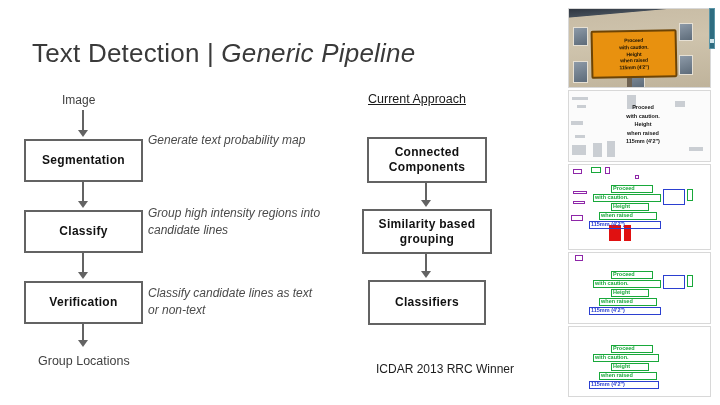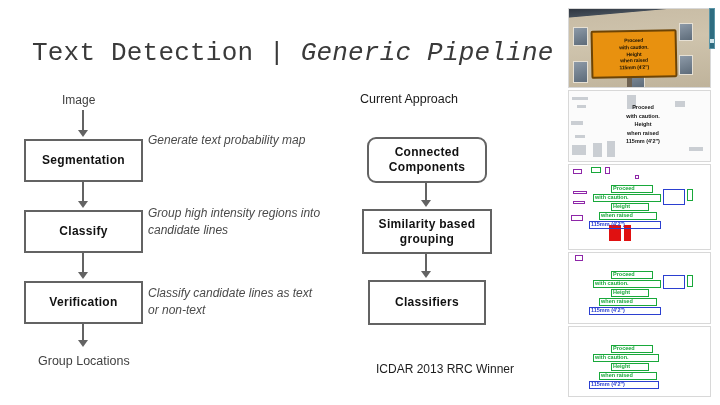--- a/index.html
+++ b/index.html
@@ -18,40 +18,40 @@
 
   
   .slide-title {
     position: absolute;
     left: 32px;
     top: 38px;
     font-size: 26px;
     color: #3a3a3a;
     white-space: nowrap;
     letter-spacing: 0.2px;
-    font-family: Liberation Mono, monospace;
   }
   .slide-title .title-italic {
     font-style: italic;
   }
 
   
   .col-label {
     position: absolute;
     font-size: 12px;
     color: #3f3f3f;
     white-space: nowrap;
   }
   #image-label {
     left: 62px;
     top: 93px;
   }
   #current-approach-label {
-    left: 360px;
+    left: 368px;
     top: 92px;
+    text-decoration: underline;
     color: #1a1a1a;
     font-size: 12.5px;
   }
   #text-locations-label {
     left: 38px;
     top: 354px;
     font-size: 12.5px;
     color: #3f3f3f;
   }
 
@@ -71,21 +71,21 @@
     line-height: 1.25;
     letter-spacing: 0.3px;
   }
 
   
   #box-segmentation { left: 24px;  top: 139px; width: 119px; height: 43px; }
   #box-detection    { left: 24px;  top: 210px; width: 119px; height: 43px; }
   #box-verification { left: 24px;  top: 281px; width: 119px; height: 43px; }
 
   
-  #box-connected-components { left: 367px; top: 137px; width: 120px; height: 46px; border-radius: 9px; }
+  #box-connected-components { left: 367px; top: 137px; width: 120px; height: 46px; }
   #box-similarity-grouping  { left: 362px; top: 209px; width: 130px; height: 45px; }
   #box-classifiers          { left: 368px; top: 280px; width: 118px; height: 45px; }
 
   
   .connector {
     position: absolute;
     width: 2px;
     background: #636363;
   }
   .arrow-head {

